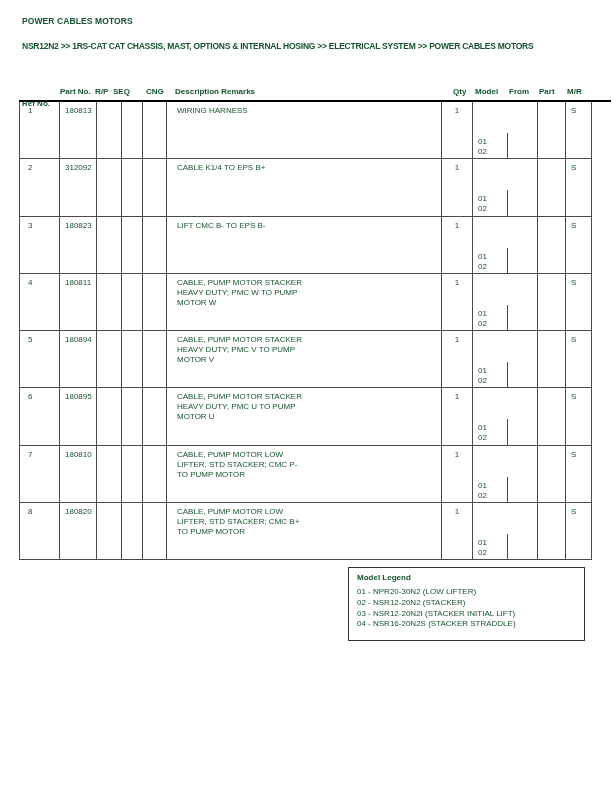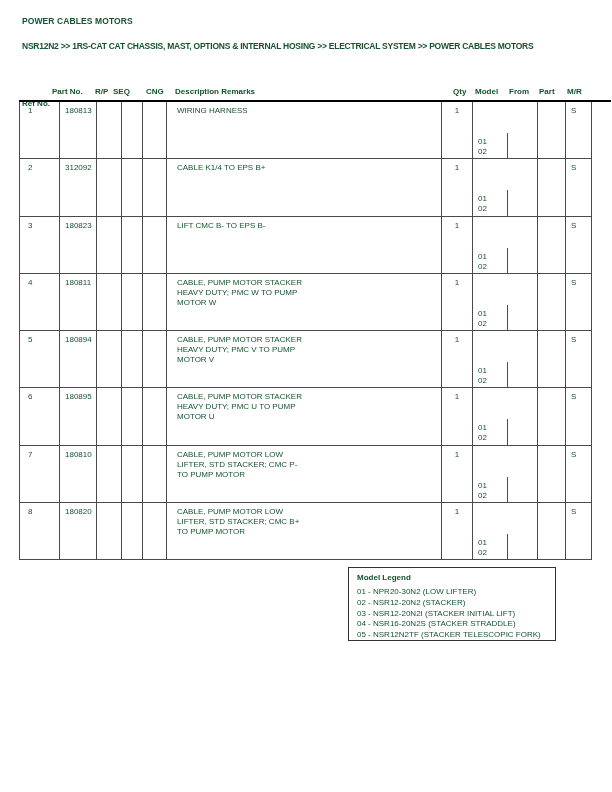--- a/index.html
+++ b/index.html
@@ -49,39 +49,39 @@
   .td.c3 { width:21px; }
   .td.c4 { width:24px; }
   .td.c5 { width:275px; padding-left:10px; padding-right:12px; }
   .td.c6 { width:31px; text-align:center; padding-left:0; padding-right:0; }
   .td.c7 { width:35px;margin-top:31px; }
   .td.c8 { width:30px; }
   .td.c9 { width:28px; }
   .td.c10{ width:26px; padding-left:5px; }
   .legend {
     position:absolute; left:348px; top:567px;
-    width:208px; height:74px; box-sizing:border-box;
+    width:237px; height:74px; box-sizing:border-box;
     border:1px solid #333;
     padding:5px 6px 0 8px;
   }
   .legend-title { font-size:8px; font-weight:bold; margin-bottom:5px; }
   .legend-item  { font-size:8px; line-height:10.8px; white-space:nowrap; }
 </style>
 </head>
 <body>
 
 <div class="page">
 
   <div class="doc-title">POWER CABLES MOTORS</div>
 
   <div class="breadcrumb">NSR12N2 &gt;&gt; 1RS-CAT CAT CHASSIS, MAST, OPTIONS &amp; INTERNAL HOSING &gt;&gt; ELECTRICAL SYSTEM &gt;&gt; POWER CABLES MOTORS</div>
 
   <div class="thead" id="thead">
       <span class="th" style="left: 22px; margin-top: 12px;">Ref No.</span>
-      <span class="th" style="left: 52px;">Part No.</span>
+      <span class="th" style="left: 60px;">Part No.</span>
       <span class="th" style="left: 95px;">R/P</span>
       <span class="th" style="left: 113px;">SEQ</span>
       <span class="th" style="left: 146px;">CNG</span>
       <span class="th" style="left: 175px;">Description Remarks</span>
       <span class="th" style="left: 453px;">Qty</span>
       <span class="th" style="left: 475px;">Model</span>
       <span class="th" style="left: 509px;">From</span>
       <span class="th" style="left: 539px;">Part</span>
       <span class="th" style="left: 567px;">M/R</span>
     </div>
@@ -237,17 +237,16 @@
       </div>
     </div>
 
   <div class="legend">
     <div class="legend-title">Model Legend</div>
     <div id="legend-items">
         <div class="legend-item">01 - NPR20-30N2 (LOW LIFTER)</div>
         <div class="legend-item">02 - NSR12-20N2 (STACKER)</div>
         <div class="legend-item">03 - NSR12-20N2I (STACKER INITIAL LIFT)</div>
         <div class="legend-item">04 - NSR16-20N2S (STACKER STRADDLE)</div>
-        <div class="legend-item">05 - NSR12N2TF (STACKER TELESCOPIC FORK)</div>
       </div>
   </div>
 
 </div>
 
 </body></html>

